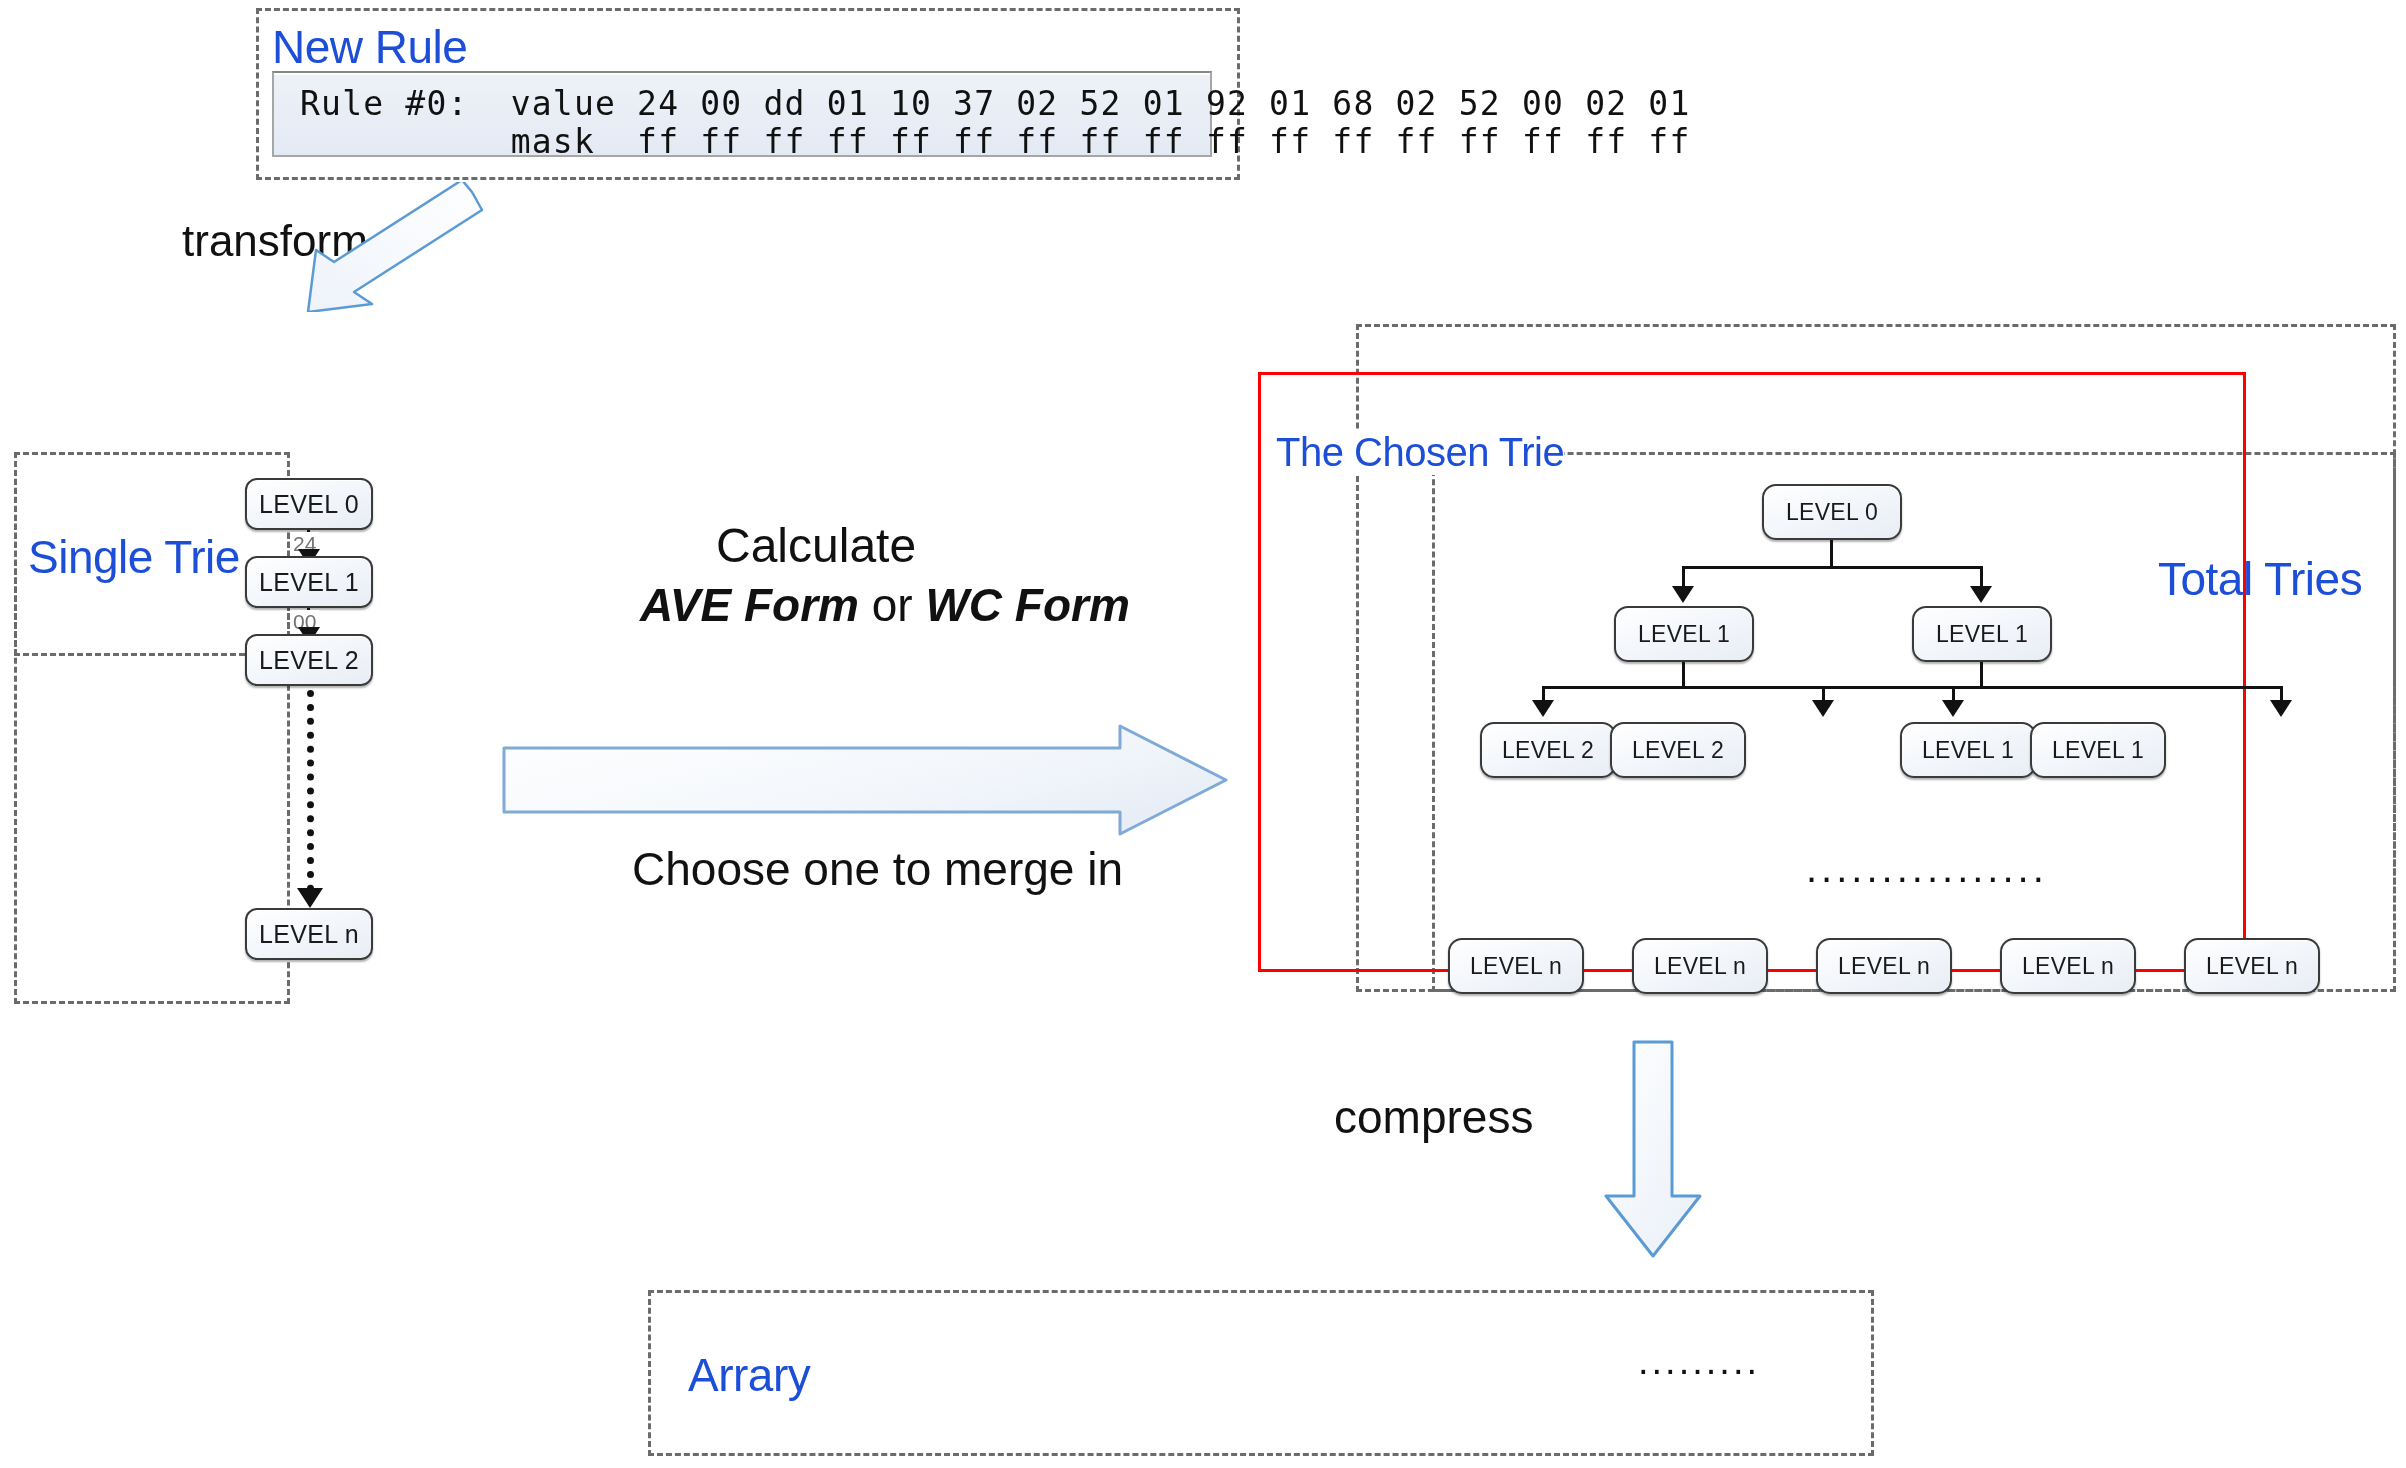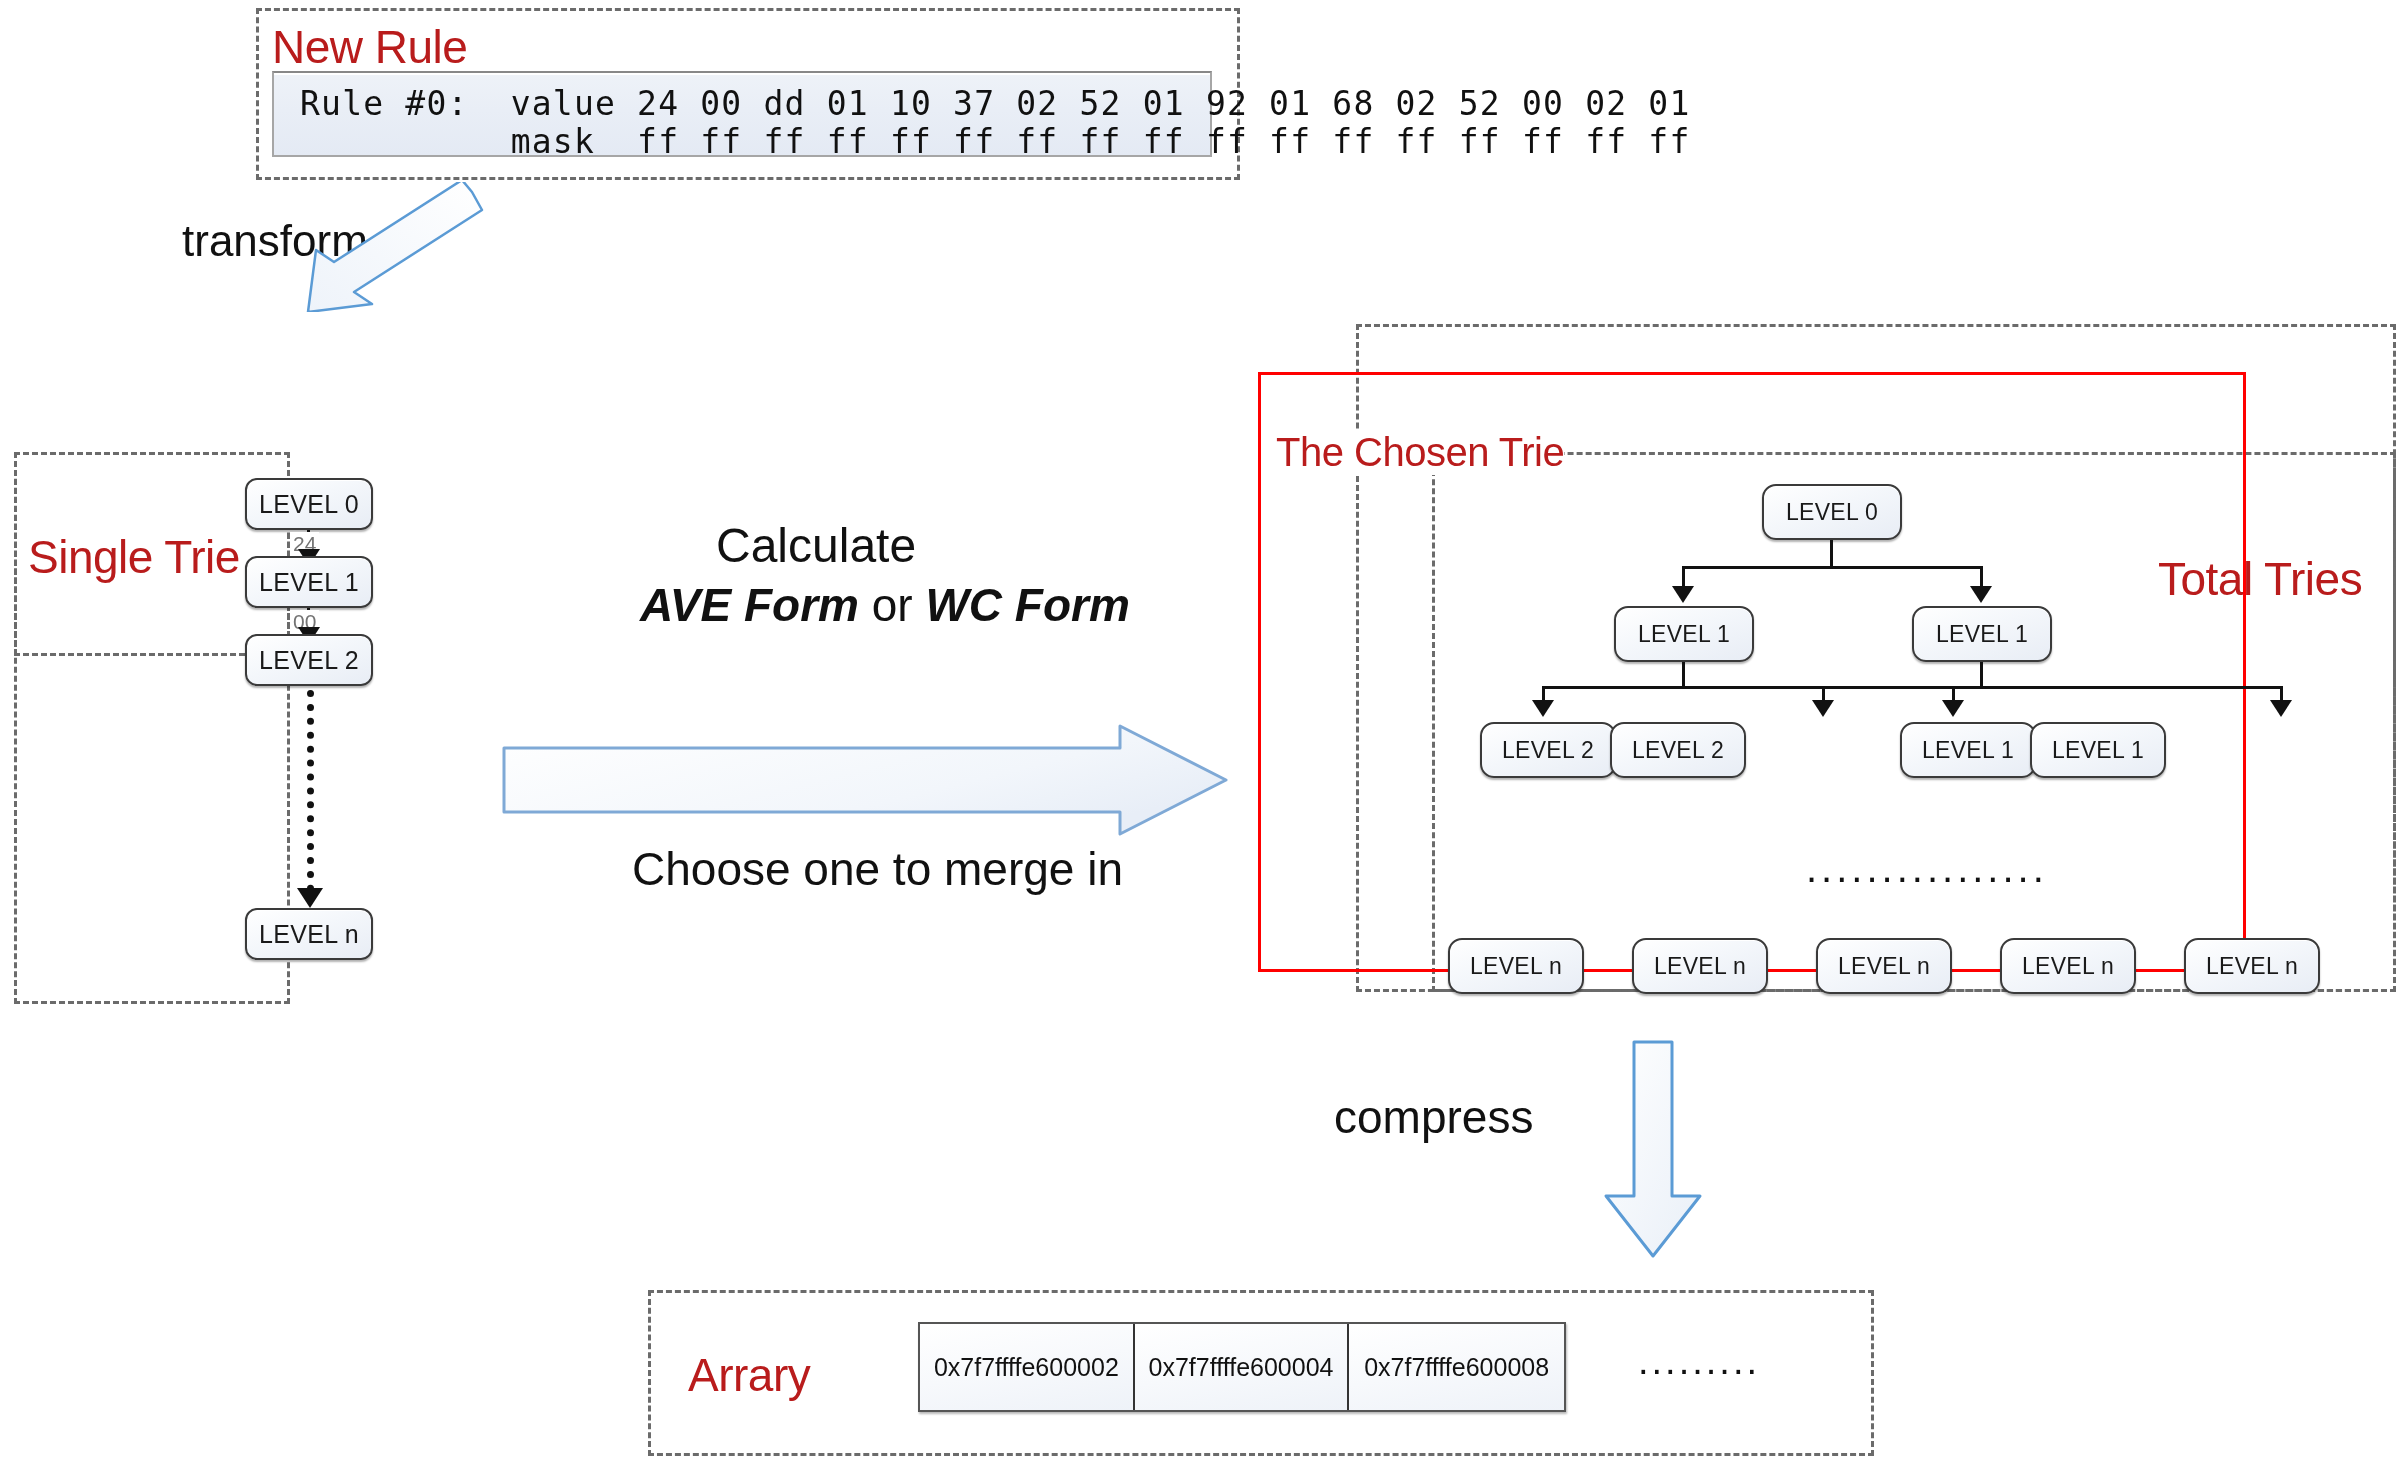--- a/index.html
+++ b/index.html
@@ -27,21 +27,21 @@
   .red-box {
     position: absolute;
     border: 3px solid #ff0000;
     box-sizing: border-box;
     background: transparent;
   }
 
   .panel-title {
     position: absolute;
     font-size: 46px;
-    color: #b91c1c;
+    color: #1d4ed8;
     white-space: nowrap;
     letter-spacing: -0.5px;
     text-align: right;
   }
 
   
   .hexpanel {
     position: absolute;
     box-sizing: border-box;
     border: 2px solid #a6a6a6;
@@ -262,21 +262,16 @@
         <stop offset="0%" stop-color="#ffffff"></stop>
         <stop offset="100%" stop-color="#eaf0f8"></stop>
       </linearGradient>
     </defs>
     <polygon points="36,4 74,4 74,158 102,158 55,218 8,158 36,158" fill="url(#gradCompress)" stroke="#5b9bd5" stroke-width="3" stroke-linejoin="round"></polygon>
   </svg>
 
   <div class="dashed-box" style="left:648px; top:1290px; width:1226px; height:166px;"></div>
   <div class="panel-title" style="left:688px; top:1348px;">Arrary</div>
 
-  <div class="arraystrip" style="left:918px; top:1322px; width:648px; height:90px;">
-    <div class="cell" style="width:216px;">0x7f7ffffe600002</div>
-    <div class="cell" style="width:216px;">0x7f7ffffe600004</div>
-    <div class="cell" style="width:216px;">0x7f7ffffe600008</div>
-  </div>
 
   <div class="ctext" style="left:1638px; top:1340px; font-size:38px; letter-spacing:3px;">.........</div>
 
 </div>
 
 </body></html>

